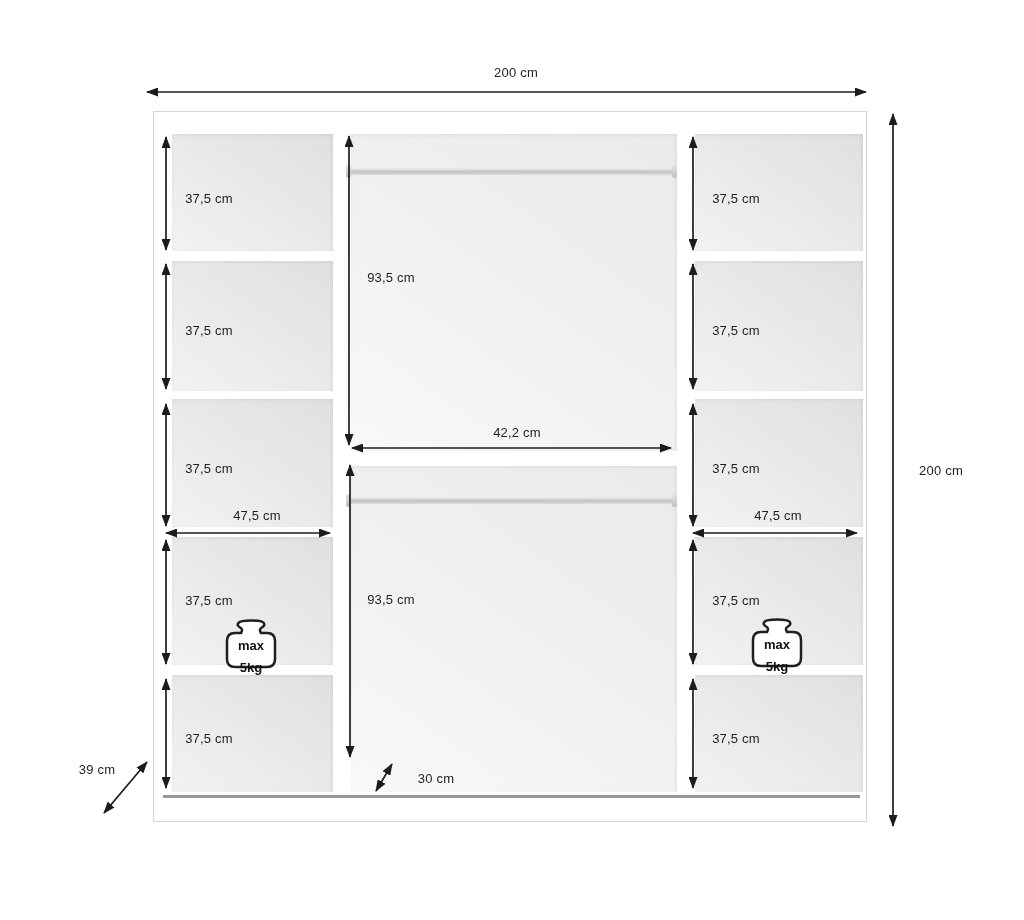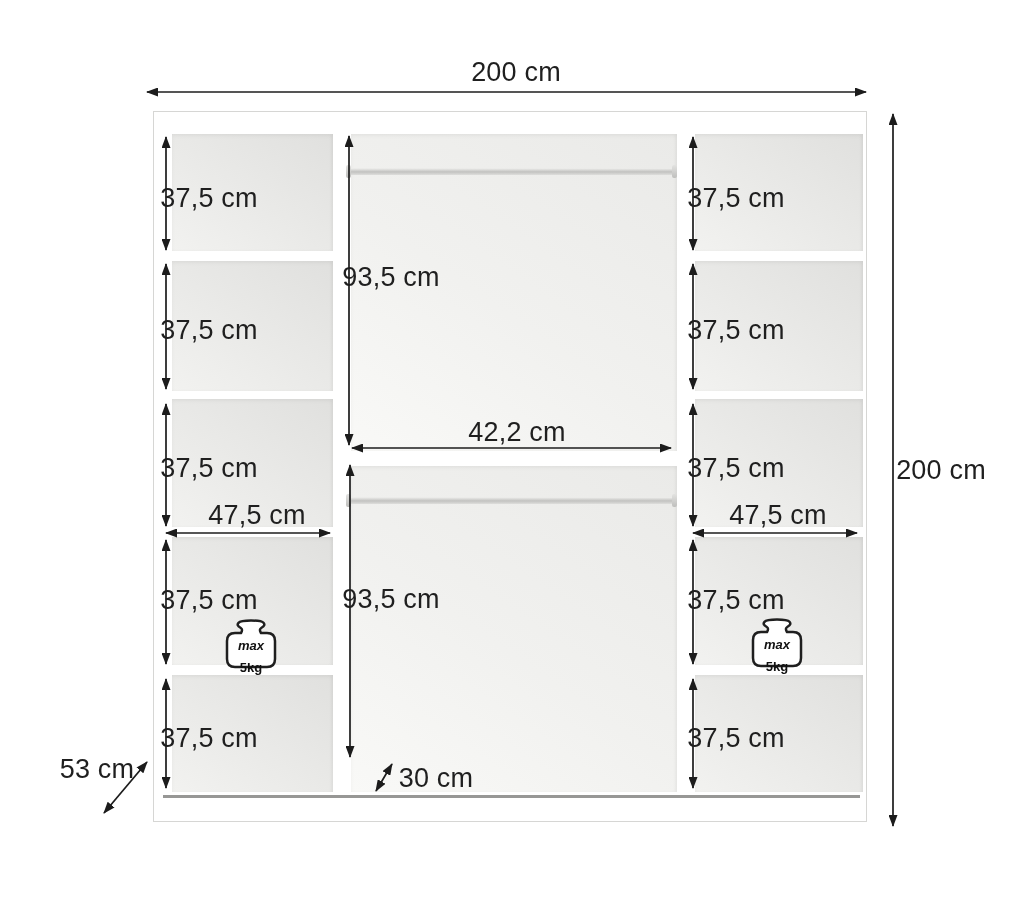--- a/index.html
+++ b/index.html
@@ -37,35 +37,35 @@
   }
   .rail::before { left:-2px; } .rail::after { right:-2px; }
 
   .floor-line { position:absolute; left:163px; top:795px; width:697px; height:3px; background:#97979
 
 5; background:#979795; }
 
   
   .label {
     position:absolute; transform:translate(-50%,-50%);
-    font-size:27px; color:#1f1f1f; white-space:nowrap; letter-spacing:0.2px;
+    font-size:13px; color:#1f1f1f; white-space:nowrap; letter-spacing:0.2px;
   }
 
   
   svg.dims { position:absolute; left:0; top:0; }
   svg.dims line { stroke:#1c1c1c; stroke-width:1.7; }
 
   
   .weight { position:absolute; width:54px; height:50px; }
   .weight svg { position:absolute; left:0; top:0; }
   .weight .wtxt {
     position:absolute; left:0; width:54px; text-align:center;
     font-size:13px; font-weight:bold; color:#111; line-height:13px;
   }
-  .weight .l1 { top:20px;font-style:italic; }
+  .weight .l1 { top:20px; }
   .weight .l2 { top:42px; }
 </style>
 </head>
 <body>
 
 <div class="stage">
 
   <div class="wardrobe"></div>
 
   <div class="cell" style="left:172px;top:134px;width:161px;height:117px"></div>
@@ -134,21 +134,21 @@
     <line x1="349" y1="136" x2="349" y2="445" marker-start="url(#as)" marker-end="url(#ae)"></line>
     <line x1="350" y1="465" x2="350" y2="757" marker-start="url(#as)" marker-end="url(#ae)"></line>
     <line x1="352" y1="448" x2="671" y2="448" marker-start="url(#as)" marker-end="url(#ae)"></line>
 
     <line x1="376" y1="791" x2="392" y2="764" marker-start="url(#as)" marker-end="url(#ae)"></line>
     <line x1="104" y1="813" x2="147" y2="762" marker-start="url(#as)" marker-end="url(#ae)"></line>
   </svg>
 
   <div class="label" style="left:516px;top:72px">200 cm</div>
   <div class="label" style="left:941px;top:470px">200 cm</div>
-  <div class="label" style="left:97px;top:769px">53 cm</div>
+  <div class="label" style="left:97px;top:769px">39 cm</div>
 
   <div class="label" style="left:517px;top:432px">42,2 cm</div>
   <div class="label" style="left:391px;top:277px">93,5 cm</div>
   <div class="label" style="left:391px;top:599px">93,5 cm</div>
   <div class="label" style="left:436px;top:778px">30 cm</div>
 
   <div class="label" style="left:209px;top:198px">37,5 cm</div>
   <div class="label" style="left:209px;top:330px">37,5 cm</div>
   <div class="label" style="left:209px;top:468px">37,5 cm</div>
   <div class="label" style="left:209px;top:600px">37,5 cm</div>

